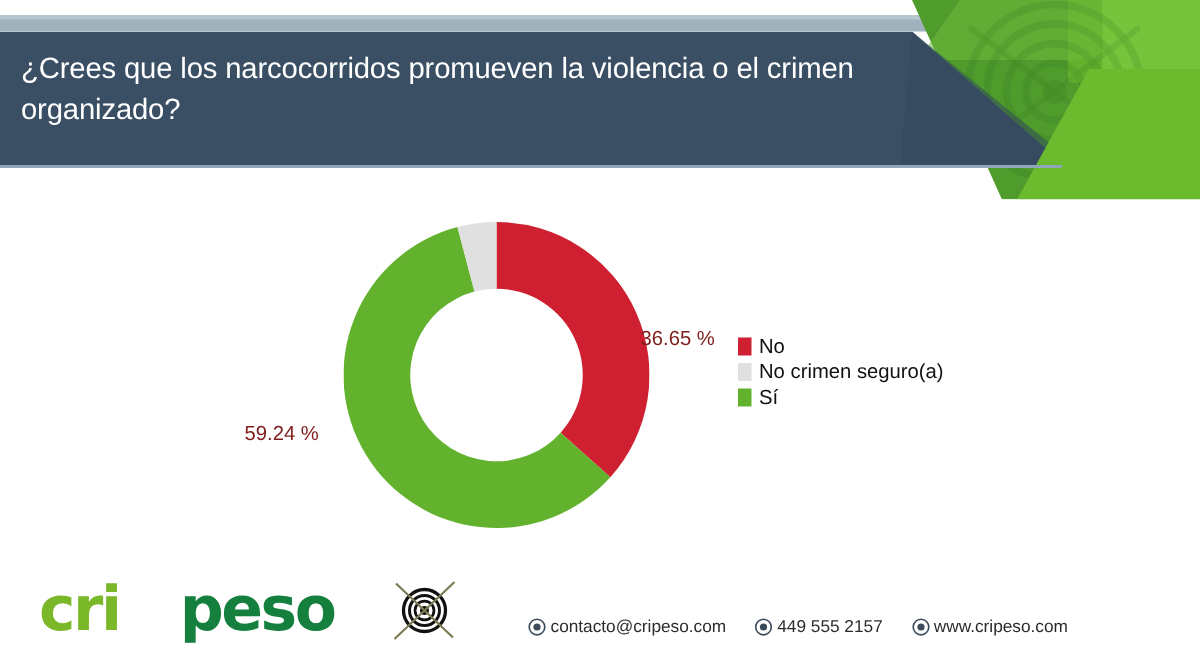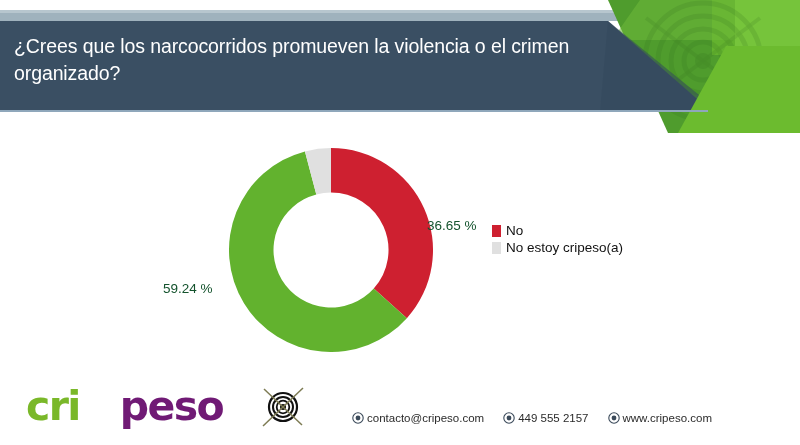--- a/index.html
+++ b/index.html
@@ -117,21 +117,21 @@
     left: 0; top: 112px;
     width: 800px; height: 258px;
   }
   .donut-wrap {
     position: absolute;
     left: 229px; top: 36px;
     width: 204px; height: 204px;
   }
   .pct {
     position: absolute;
-    color: #14532d;
+    color: #7f1d1d;
     font-size: 13.5px;
     white-space: nowrap;
   }
   .pct-no  { left: 427px; top: 106px; }
   .pct-si  { left: 163px; top: 169px; }
 
   .legend {
     position: absolute;
     left: 492px; top: 110px;
   }
@@ -165,21 +165,21 @@
     gap: 40px;
   }
   .logo-text {
     font-size: 41px;
     font-weight: bold;
     letter-spacing: -1.6px;
     line-height: 41px;
     font-family: "DejaVu Sans", sans-serif;
   }
   .logo-cri { color: #7ab829; }
-  .logo-peso { color: #701a75; }
+  .logo-peso { color: #15803d; }
 
   .contact {
     position: absolute;
     left: 352px; top: 42px;
     display: flex;
     align-items: flex-end;
     gap: 19px;
   }
   .contact-item {
     display: flex;
@@ -242,21 +242,25 @@
     <div class="pct pct-no">36.65 %</div>
     <div class="pct pct-si">59.24 %</div>
 
     <div class="legend">
       <div class="legend-row">
         <span class="legend-swatch" style="background: rgb(206, 32, 48);"></span>
         <span class="legend-label">No</span>
       </div>
       <div class="legend-row">
         <span class="legend-swatch" style="background: rgb(224, 224, 224);"></span>
-        <span class="legend-label">No estoy cripeso(a)</span>
+        <span class="legend-label">No crimen seguro(a)</span>
+      </div>
+      <div class="legend-row">
+        <span class="legend-swatch" style="background: rgb(98, 178, 46);"></span>
+        <span class="legend-label">Sí</span>
       </div>
     </div>
   </div>
 
   <div class="footer">
 
     <div class="logo">
       <span class="logo-text logo-cri">cri</span>
       <span class="logo-text logo-peso">peso</span>
       <svg width="46" height="46" viewBox="0 0 46 46" style="margin-left:-3px;margin-top:2px">

